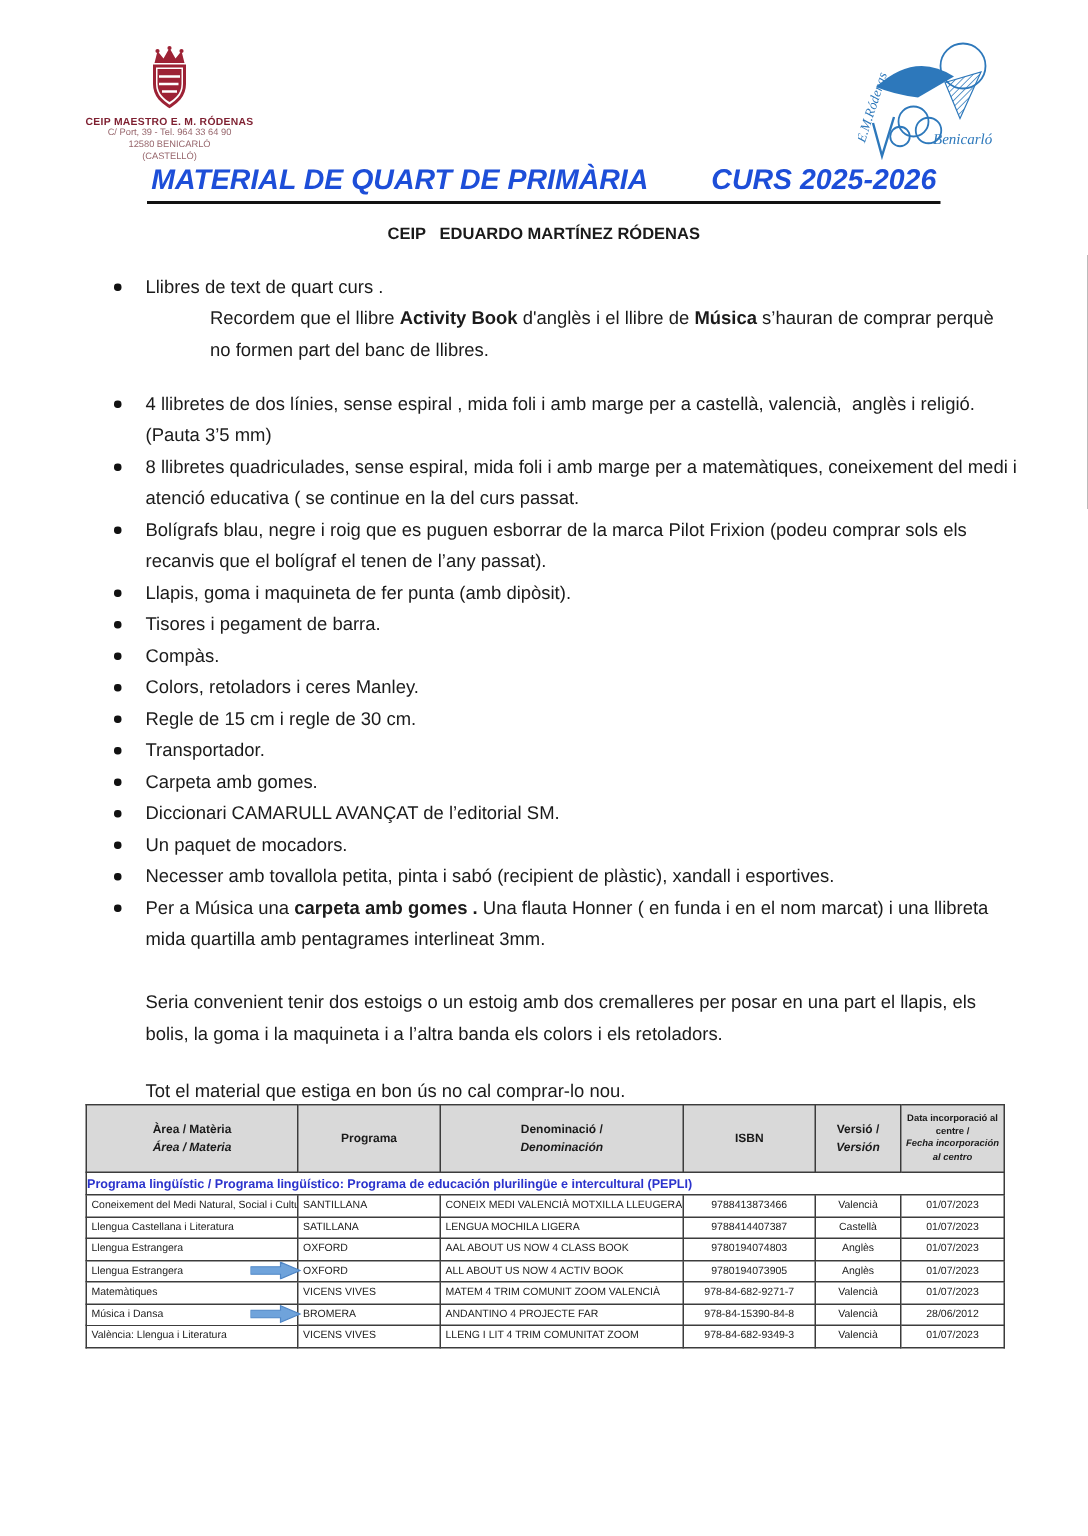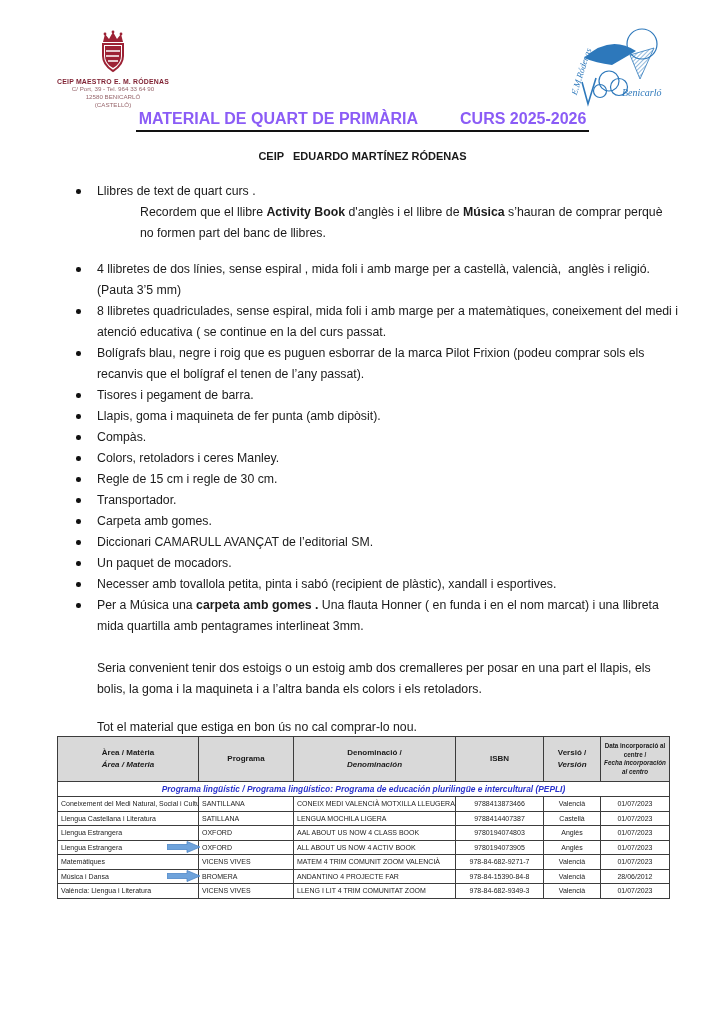--- a/index.html
+++ b/index.html
@@ -14,21 +14,21 @@
   .logo-left svg { display:block; margin:0 auto 2px auto; }
   .school-name { font-size:6.9px; font-weight:bold; color:#7e1f30; letter-spacing:.2px; }
   .school-line { font-size:6.2px; color:#97666c; line-height:1.3; }
 
   .logo-right { position:absolute; left:572px; top:20px; }
 
   
   .doc-title { position:absolute; top:110px; left:0; width:100%; text-align:center; }
   .doc-title .underline {
     display:inline-block; border-bottom:2px solid #121212; padding:0 3px 2px 3px;
-    font-size:16px; font-weight:bold; color:#8b5cf6;
+    font-size:19px; font-weight:bold; font-style:italic; color:#1d4ed8;
   }
   .doc-title .course { margin-left:42px; }
   .doc-subtitle {
     position:absolute; top:150px; left:0; width:100%; text-align:center;
     font-size:11px; font-weight:bold; color:#1a1a1a; white-space:pre;
   }
 
   
   .content { position:absolute; top:181px; left:0; right:0; padding:0 47px 0 97px;
              font-size:12.3px; line-height:21px; }
@@ -48,22 +48,22 @@
   .table-wrap { position:absolute; top:736px; left:57px; width:612px; }
   table.books { border-collapse:collapse; width:612px; table-layout:fixed; }
   table.books th, table.books td { border:1px solid #3c3c3c; box-sizing:border-box; }
   table.books th {
     background:#d9d9d9; font-size:8px; font-weight:bold; color:#1a1a1a;
     padding:5px 2px; line-height:1.45; text-align:center; vertical-align:middle;
   }
   table.books th .h2 { font-style:italic; }
   table.books th:last-child { font-size:6.3px; line-height:1.35; }
   tr.band td {
-    color:#2b33cc; font-weight:bold; font-style:italic; font-size:8.4px;
-    text-align:center; padding:2px 0; background:#fff;
+    color:#2b33cc; font-weight:bold; font-size:8.4px;
+    text-align:left; padding:2px 0; background:#fff;
   }
   table.books tbody td {
     font-size:7px; padding:0 3px; height:14.5px; white-space:nowrap;
     overflow:hidden; color:#222; vertical-align:middle; background:#fff;
   }
   td.area  { font-size:6.2px; }
   td.center{ text-align:center; }
   td.versio, td.datec { font-size:7.5px; }
   td.has-arrow { position:relative; overflow:visible !important; }
   .arrow-icon { position:absolute; right:-3px; top:50%; transform:translateY(-50%); display:block; }
@@ -116,22 +116,22 @@
     </span>
   </div>
   <div class="doc-subtitle">CEIP   EDUARDO MARTÍNEZ RÓDENAS</div>
 
   <div class="content">
     <ul class="materials">
         <li><span style="white-space: pre-wrap;">Llibres de text de quart curs .</span><div class="sub-note"><span style="white-space: pre-wrap;">Recordem que el llibre </span><span class="b" style="white-space: pre-wrap;">Activity Book</span><span style="white-space: pre-wrap;"> d'anglès i el llibre de </span><span class="b" style="white-space: pre-wrap;">Música</span><span style="white-space: pre-wrap;"> s’hauran de comprar perquè no formen part del banc de llibres.</span></div></li>
         <li class="gap"><span style="white-space: pre-wrap;">4 llibretes de dos línies, sense espiral , mida foli i amb marge per a castellà, valencià,  anglès i religió. (Pauta 3’5 mm)</span></li>
         <li><span style="white-space: pre-wrap;">8 llibretes quadriculades, sense espiral, mida foli i amb marge per a matemàtiques, coneixement del medi i  atenció educativa ( se continue en la del curs passat.</span></li>
         <li><span style="white-space: pre-wrap;">Bolígrafs blau, negre i roig que es puguen esborrar de la marca Pilot Frixion (podeu comprar sols els recanvis que el bolígraf el tenen de l’any passat).</span></li>
+        <li><span style="white-space: pre-wrap;">Llapis, goma i maquineta de fer punta (amb dipòsit).</span></li>
         <li><span style="white-space: pre-wrap;">Tisores i pegament de barra.</span></li>
-        <li><span style="white-space: pre-wrap;">Llapis, goma i maquineta de fer punta (amb dipòsit).</span></li>
         <li><span style="white-space: pre-wrap;">Compàs.</span></li>
         <li><span style="white-space: pre-wrap;">Colors, retoladors i ceres Manley.</span></li>
         <li><span style="white-space: pre-wrap;">Regle de 15 cm i regle de 30 cm.</span></li>
         <li><span style="white-space: pre-wrap;">Transportador.</span></li>
         <li><span style="white-space: pre-wrap;">Carpeta amb gomes.</span></li>
         <li><span style="white-space: pre-wrap;">Diccionari CAMARULL AVANÇAT de l’editorial SM.</span></li>
         <li><span style="white-space: pre-wrap;">Un paquet de mocadors.</span></li>
         <li><span style="white-space: pre-wrap;">Necesser amb tovallola petita, pinta i sabó (recipient de plàstic), xandall i esportives.</span></li>
         <li><span style="white-space: pre-wrap; margin-top: 48px;">Per a Música una </span><span class="b" style="white-space: pre-wrap;">carpeta amb gomes .</span><span style="white-space: pre-wrap;"> Una flauta Honner ( en funda i en el nom marcat) i una llibreta mida quartilla amb pentagrames interlineat 3mm.</span></li>
       </ul>

